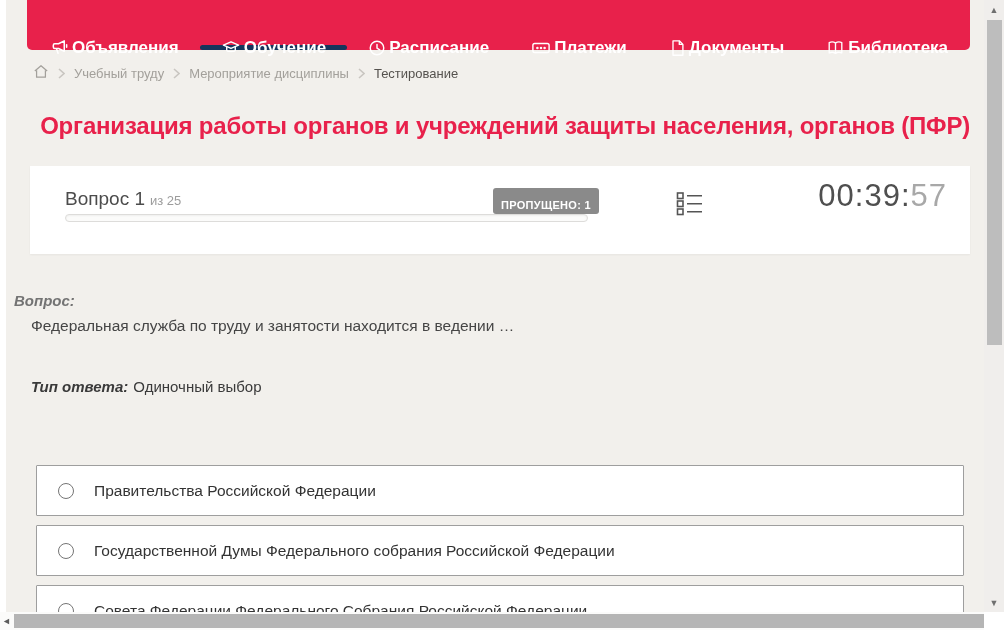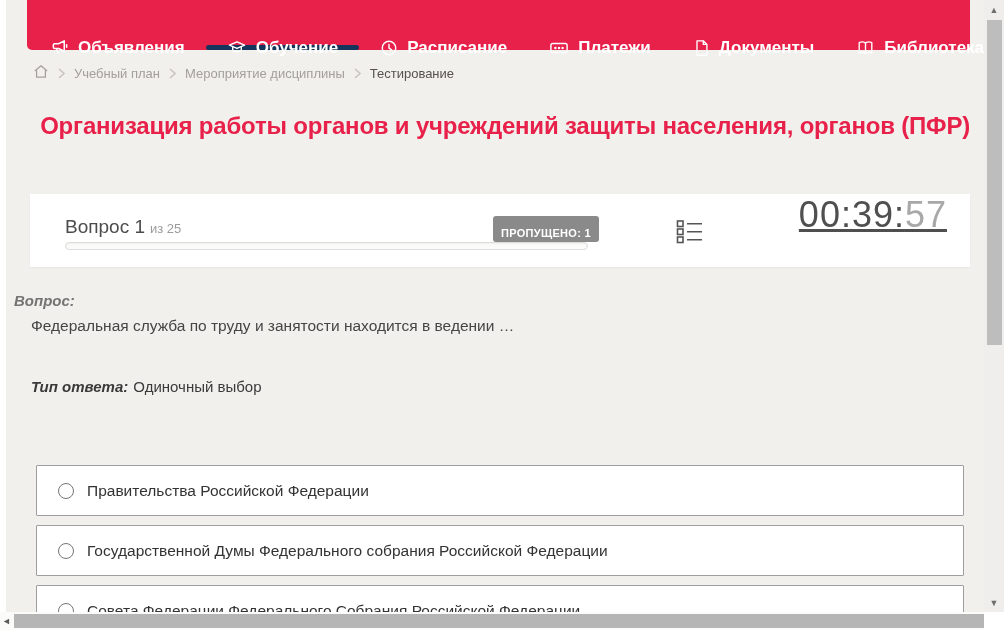--- a/index.html
+++ b/index.html
@@ -3,69 +3,69 @@
 <meta charset="utf-8">
 <style>
   * { margin:0; padding:0; box-sizing:border-box; }
   html,body { width:1004px; height:630px; font-family:"Liberation Sans", sans-serif; background:#ffffff; overflow:hidden; }
   .stage { position:relative; width:1004px; height:630px; background:#ffffff; }
   .viewport { position:absolute; left:6px; top:0; width:978px; height:612px; background:#f2f0ec; overflow:hidden; }
 
   
   .nav { position:absolute; left:21px; top:0; width:943px; height:50px; background:#e8214b;
          border-radius:0 0 5px 5px; display:flex; align-items:stretch; padding-left:2px; }
-  .nav-item { display:flex; align-items:center; gap:9px; padding:0 21px; color:#ffffff;
+  .nav-item { display:flex; align-items:center; gap:3px; padding:0 21px; color:#ffffff;
               font-weight:bold; font-size:17px; cursor:pointer; white-space:nowrap;margin-top:45px; }
   .nav-item.active { background:#16355c; border-radius:6px; }
   .nav-item svg { display:block; }
 
   
   .crumbs { position:absolute; left:27px; top:64px; display:flex; align-items:center; gap:9px;
             font-size:13px; color:#a3a09b; }
   .crumb { color:#a3a09b; cursor:pointer; }
   .crumb.current { color:#55524e; cursor:default; }
   .crumb-sep { display:flex; align-items:center; }
 
   
   .page-title { position:absolute; left:24px; top:112px; width:940px; text-align:right;
                 color:#e8214b; font-size:24px; font-weight:bold; letter-spacing:-0.2px; }
 
   
-  .qcard { position:absolute; left:24px; top:166px; width:940px; height:73px; background:#ffffff;
-           box-shadow:0 1px 2px rgba(0,0,0,0.05);margin-top:28px; }
+  .qcard { position:absolute; left:24px; top:166px; width:940px; height:88px; background:#ffffff;
+           box-shadow:0 1px 2px rgba(0,0,0,0.05); }
   .q-num { position:absolute; left:35px; top:22px; font-size:19px; color:#4c4c4c; }
   .q-of  { font-size:13px; color:#9c9c9c; margin-left:5px; }
   .q-badge { position:absolute; left:463px; top:22px; background:#8a8a8a; color:#ffffff;
              font-size:11px; font-weight:bold; padding:11px 8px 3px; border-radius:3px; letter-spacing:0.3px; }
   .q-progress { position:absolute; left:35px; top:48px; width:523px; height:8px; background:#fbfbfa;
                 border:1px solid #dddcda; border-radius:5px; overflow:hidden;
                 box-shadow:inset 0 1px 2px rgba(0,0,0,0.05); }
   .q-progress-fill { height:100%; background:#e8214b; }
   .q-list-btn { position:absolute; left:645px; top:25px; width:28px; height:28px; cursor:pointer;
                 display:flex; align-items:center; justify-content:center; }
-  .q-timer { position:absolute; right:23px; top:0; font-size:36px; font-weight:300;
-             color:#4f4f4f; letter-spacing:1px;text-decoration:underline; }
+  .q-timer { position:absolute; right:23px; top:12px; font-size:31px; font-weight:300;
+             color:#4f4f4f; letter-spacing:1px; }
   .q-timer .sec { color:#a8a8a8; }
 
   
   .q-label { position:absolute; left:8px; top:292px; font-size:15px; font-weight:bold;
              font-style:italic; color:#737373; }
   .q-text  { position:absolute; left:25px; top:317px; font-size:15.5px; color:#454545; width:920px; }
   .q-type  { position:absolute; left:25px; top:378px; font-size:15px; color:#3a3a3a; }
   .q-type b { font-style:italic; }
   .q-type .type-val { font-weight:normal; font-style:normal; color:#3a3a3a; margin-left:5px; }
 
   
   .option { position:absolute; left:30px; width:928px; height:51px; background:#ffffff;
             border:1px solid #9e9e9e; border-radius:1px; display:flex; align-items:center;
             cursor:pointer; }
   .opt-1 { top:465px; } .opt-2 { top:525px; } .opt-3 { top:585px; }
   .radio { width:16px; height:16px; border:1px solid #757575; border-radius:50%;
            background:#ffffff; margin-left:21px; flex:0 0 auto; }
-  .opt-label { margin-left:13px; font-size:15.5px; color:#333333; }
+  .opt-label { margin-left:20px; font-size:15.5px; color:#333333; }
 
   
   .vscroll { position:absolute; right:0; top:0; width:20px; height:630px; background:#f0eeec; }
   .vscroll .arrow { position:absolute; left:0; width:20px; text-align:center; color:#6f6f6f;
                     font-size:9px; line-height:14px; }
   .vscroll .up { top:3px; } .vscroll .down { bottom:20px; }
   .vthumb { position:absolute; left:3px; top:20px; width:15px; height:325px; background:#bdbdbd; }
   .hscroll { position:absolute; left:0; bottom:0; width:1004px; height:18px; background:#fbfbfa; }
   .hscroll .arrow { position:absolute; top:0; height:18px; line-height:18px; color:#5c5c5c;
                     font-size:9px; }
@@ -145,21 +145,21 @@
         <svg width="16" height="15" viewBox="0 0 18 17" fill="none" stroke="#a3a09b" stroke-width="1.4" stroke-linejoin="round">
           <path d="M2 8 L9 2 L16 8"></path>
           <path d="M4 7 V15 h10 V7"></path>
         </svg>
       </span>
       <span class="crumb-sep">
         <svg width="7" height="11" viewBox="0 0 7 11" fill="none" stroke="#c9c6c1" stroke-width="1.6">
             <path d="M1 1 L6 5.5 L1 10"></path>
           </svg>
       </span>
-      <span class="crumb">Учебный план</span>
+      <span class="crumb">Учебный труду</span>
       <span class="crumb-sep">
         <svg width="7" height="11" viewBox="0 0 7 11" fill="none" stroke="#c9c6c1" stroke-width="1.6">
             <path d="M1 1 L6 5.5 L1 10"></path>
           </svg>
       </span>
       <span class="crumb">Мероприятие дисциплины</span>
       <span class="crumb-sep">
         <svg width="7" height="11" viewBox="0 0 7 11" fill="none" stroke="#c9c6c1" stroke-width="1.6">
             <path d="M1 1 L6 5.5 L1 10"></path>
           </svg>

